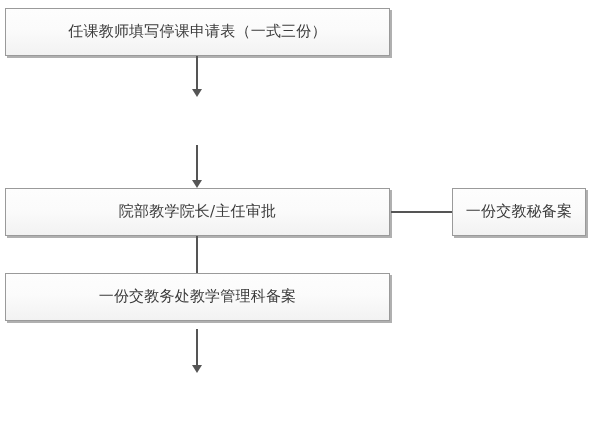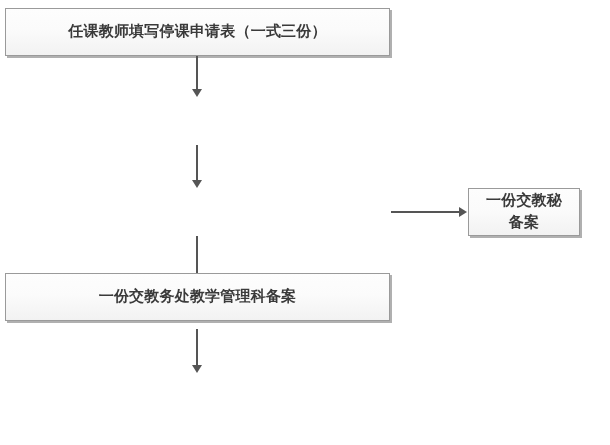--- a/index.html
+++ b/index.html
@@ -25,32 +25,30 @@
 
   .node {
     position: absolute;
     box-sizing: border-box;
     border: 1px solid #9a9a9a;
     background: linear-gradient(to bottom, #fdfdfd 0%, #fbfbfb 45%, #f2f2f2 100%);
     box-shadow: 2px 2px 0 0 #b0b0b0;
     display: flex;
     align-items: center;
     justify-content: center;
-    text-align: center;
     color: #3a3a3a;
     font-size: 15px;
     line-height: 1.45;
     letter-spacing: 0.2px;
     white-space: pre-line;
-    padding: 0 14px;
-    font-weight: bold;
+    padding: 0 6px;
   }
 
   .node-main  { left: 5px;   width: 385px; }
-  .node-side  { left: 468px; width: 112px; }
+  .node-side  { left: 452px; width: 134px; }
 
   .n1 { top: 8px;   height: 48px; }
   .n2 { top: 97px;  height: 48px; }
   .n3 { top: 188px; height: 48px; }
   .n4 { top: 273px; height: 48px; }
   .n5 { top: 373px; height: 70px; }
   .ns { top: 188px; height: 48px; }
 
   .connector {
     position: absolute;
@@ -94,20 +92,21 @@
 
   <div class="node node-main n1">任课教师填写停课申请表（一式三份）</div>
 
   <div class="connector conn-v c1"></div>
   <div class="arrowhead arrow-down a1"></div>
 
 
   <div class="connector conn-v c2"></div>
   <div class="arrowhead arrow-down a2"></div>
 
+  <div class="node node-main n3">院部教学院长/主任审批</div>
 
   <div class="connector conn-h c5"></div>
   <div class="arrowhead arrow-right a5"></div>
 
   <div class="node node-side ns">一份交教秘备案</div>
 
   <div class="connector conn-v c3"></div>
   <div class="arrowhead arrow-down a3"></div>
 
   <div class="node node-main n4">一份交教务处教学管理科备案</div>

